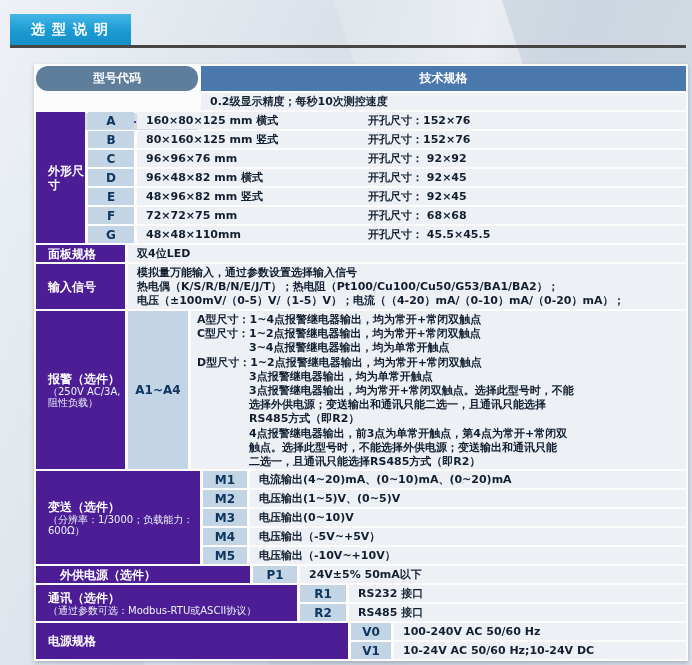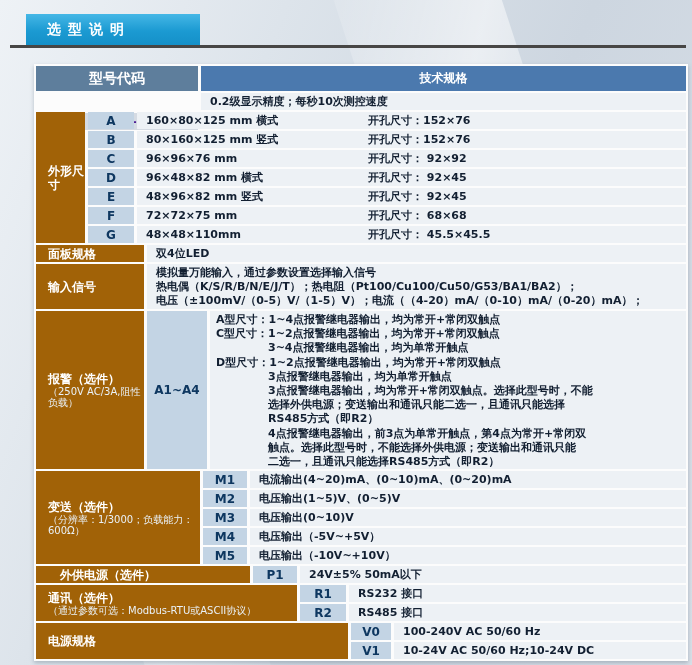--- a/index.html
+++ b/index.html
@@ -8,61 +8,61 @@
     width:692px;height:665px;
     background:linear-gradient(112deg,#eef2f6 0%,#dde4eb 30%,#cdd6e0 62%,#d8dfe7 100%);
     font-family:"DejaVu Sans",sans-serif;
     overflow:hidden;
   }
   .streak{position:absolute;pointer-events:none;background:linear-gradient(120deg,rgba(255,255,255,0) 0%,rgba(255,255,255,.55) 50%,rgba(255,255,255,0) 100%);transform:rotate(-18deg);}
   .s1{left:380px;top:-120px;width:160px;height:500px;}
   .s2{left:120px;top:300px;width:120px;height:560px;opacity:.6;}
 
   .title-tab{
-    position:absolute;left:26px;top:14px;width:174px;height:31px;
+    position:absolute;left:10px;top:14px;width:121px;height:31px;
     background:linear-gradient(#45b7e6 0%,#1b9ad2 55%,#1590c8 100%);
     color:#ffffff;font-size:14px;font-weight:bold;letter-spacing:7px;
     display:flex;align-items:center;padding-left:21px;box-sizing:border-box;
   }
   .title-line{position:absolute;left:10px;top:45px;width:676px;height:3px;background:#474645;}
 
   .table-wrap{
     position:absolute;left:34px;top:64px;width:654px;
     background:#fcfcfc;padding:2px;box-sizing:border-box;
     box-shadow:0 2px 4px rgba(60,80,100,.3);
   }
   .trow{display:flex;column-gap:3px;margin-bottom:2px;}
   .trow:last-child{margin-bottom:0;}
   .subcol{flex:1;display:flex;flex-direction:column;min-width:0;}
   .subrow{display:flex;column-gap:3px;margin-bottom:2px;height:17px;}
   .subrow:last-child{margin-bottom:0;}
   .cell{box-sizing:border-box;}
 
   .lbl{
-    background:#a16207;color:#ffffff;font-size:12px;font-weight:bold;
+    background:#4c1d95;color:#ffffff;font-size:12px;font-weight:bold;
     display:flex;flex-direction:column;justify-content:center;
     padding-left:12px;line-height:14px;
   }
   .sublbl{font-size:10px;font-weight:normal;letter-spacing:0;line-height:11px;color:#eaf1f7;}
-  .hdr-l{background:#5e7e9c;color:#fff;font-size:14px;font-weight:bold;
-    display:flex;align-items:center;justify-content:center;}
+  .hdr-l{background:#5e7e9c;color:#fff;font-size:12px;font-weight:bold;
+    display:flex;align-items:center;justify-content:center;border-radius:12px;}
   .hdr-r{background:#4b79ae;color:#fff;font-size:12px;font-weight:bold;
     display:flex;align-items:center;justify-content:center;}
   .model{background:#d5dbe3;color:#4c1d95;font-size:12px;font-weight:bold;
     display:flex;align-items:center;justify-content:center;margin-top:20px;}
   .code{background:#c3d4e4;color:#0e3760;font-size:12px;font-weight:bold;
     display:flex;align-items:center;justify-content:center;}
   .content{background:#edf1f5;color:#121f31;font-size:11px;font-weight:bold;
     display:flex;align-items:center;padding-left:9px;line-height:13px;}
   .flexfill{flex:1;min-width:0;}
 
   .w162{width:162px;flex:none;}
   .w49{width:49px;flex:none;}
   .w46{width:46px;flex:none;}
-  .w101{width:108px;flex:none;}
+  .w101{width:89px;flex:none;}
   .w60{width:60px;flex:none;}
   .w164{width:164px;flex:none;}
   .w44{width:44px;flex:none;}
   .w214{width:214px;flex:none;padding-left:24px;}
   .w261{width:261px;flex:none;}
   .w312{width:312px;flex:none;}
   .w40{width:40px;flex:none;}
 
   .h25{height:25px;}
   .h17{height:17px;}

